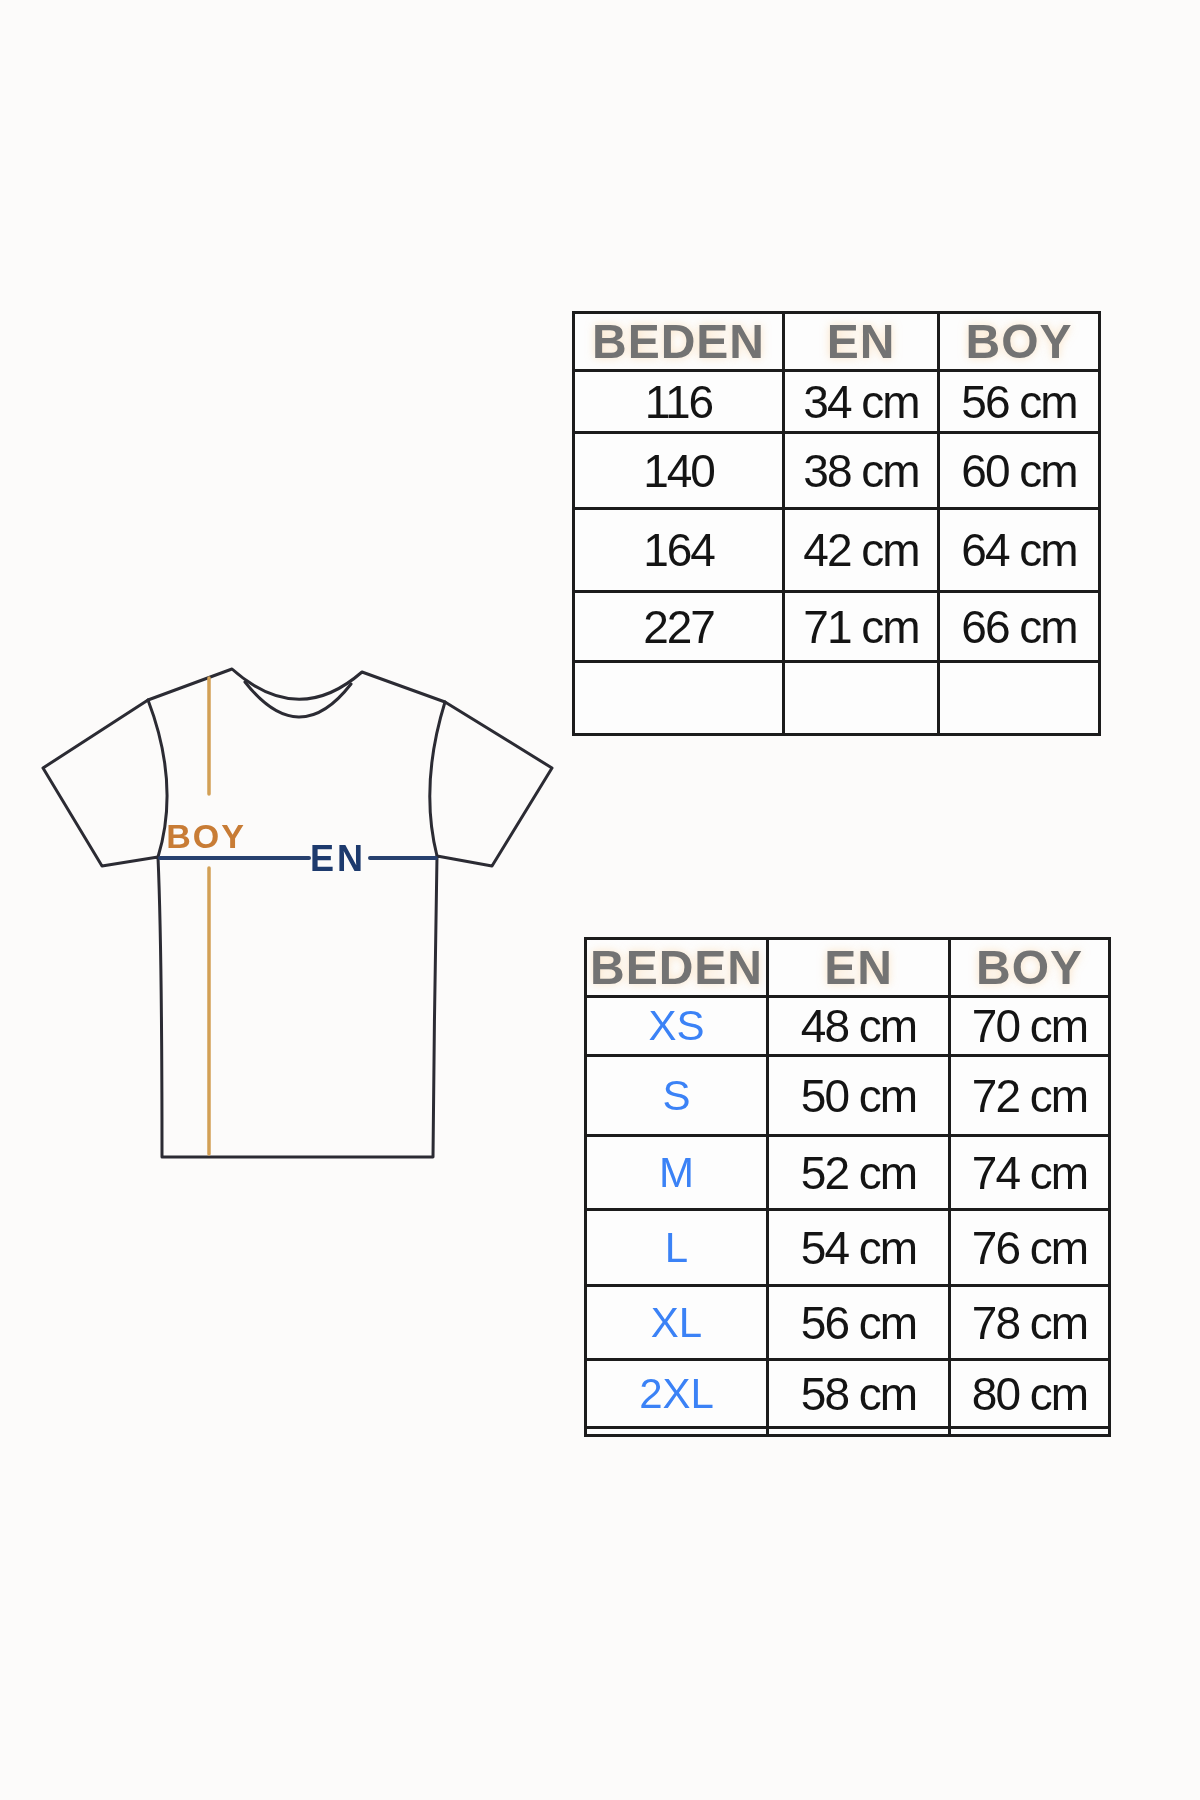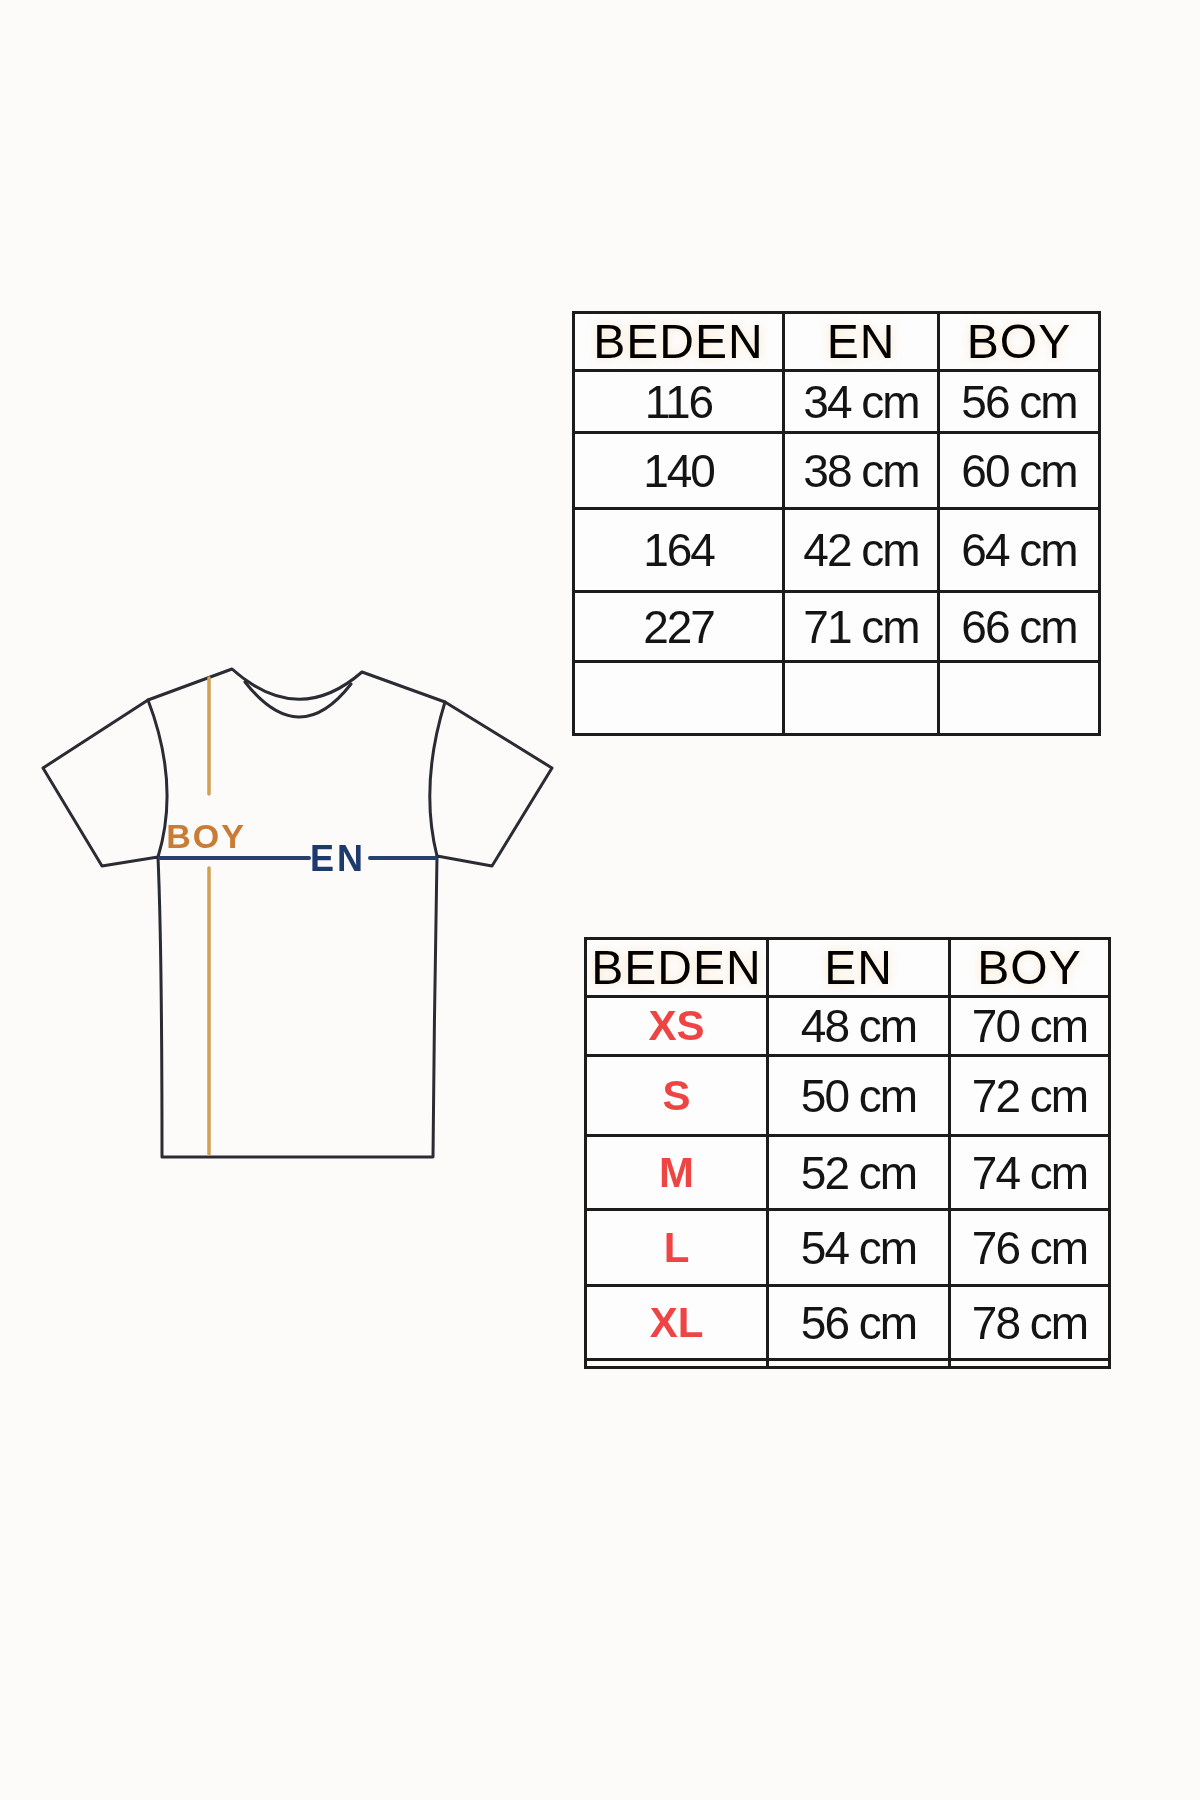--- a/index.html
+++ b/index.html
@@ -22,35 +22,35 @@
   }
   .size-table td, .size-table th {
     border: 3px solid #1c1c1c;
     text-align: center;
     vertical-align: middle;
     padding: 0;
     overflow: hidden;
     white-space: nowrap;
   }
   .size-table th.hdr {
-    color: #000000;
-    font-weight: 400;
+    color: #737373;
+    font-weight: 700;
     font-size: 48px;
     letter-spacing: 1px;
     text-shadow: 0 0 10px rgba(250, 205, 150, 0.55);
   }
   .size-table td.num {
     color: #141414;
     font-weight: 400;
     font-size: 46px;
     letter-spacing: -2px;
   }
   .size-table td.lbl {
-    color: #ef4444;
-    font-weight: 700;
+    color: #3b82f6;
+    font-weight: 400;
     font-size: 42px;
     letter-spacing: 0px;
   }
   #table-child { left: 572px; top: 311px; width: 526px; }
   #table-adult { left: 584px; top: 937px; width: 524px; }
 
   
   .tshirt-wrap {
     position: absolute;
     left: 10px;
@@ -156,20 +156,25 @@
     <tr style="height:76px">
       <td class="lbl">L</td>
       <td class="num">54 cm</td>
       <td class="num">76 cm</td>
     </tr>
     <tr style="height:74px">
       <td class="lbl">XL</td>
       <td class="num">56 cm</td>
       <td class="num">78 cm</td>
     </tr>
+    <tr style="height:68px">
+      <td class="lbl">2XL</td>
+      <td class="num">58 cm</td>
+      <td class="num">80 cm</td>
+    </tr>
     <tr style="height:8px">
       <td></td>
       <td></td>
       <td></td>
     </tr>
   </tbody>
     </table>
 
 </div>
 

